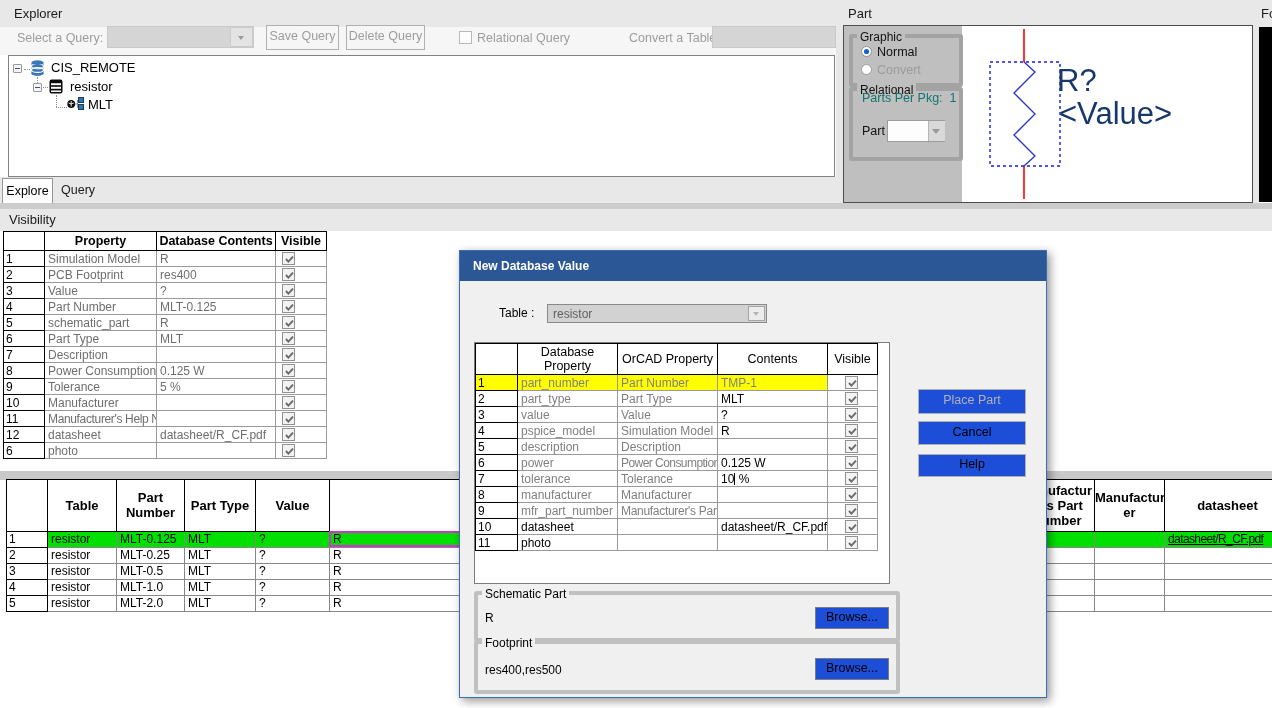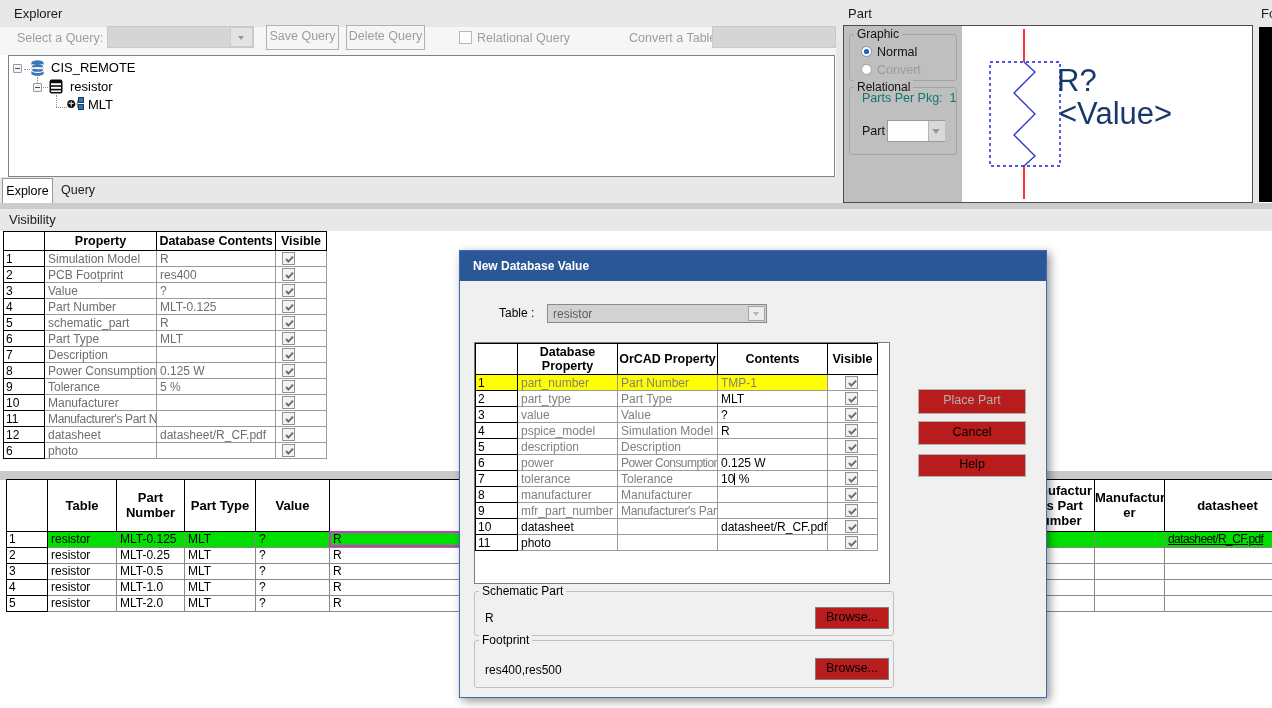--- a/index.html
+++ b/index.html
@@ -1,23 +1,23 @@
 <!DOCTYPE html>
 <html><head>
 <meta charset="utf-8">
 <style>
 html,body{margin:0;padding:0}
 body{width:1272px;height:708px;position:relative;overflow:hidden;
   font-family:"Liberation Sans",sans-serif;background:#fff;font-size:12px;color:#000}
 .abs{position:absolute}
 .lbl{position:absolute;white-space:nowrap}
 .gray{color:#9d9d9d}
-.btn{position:absolute;border:1px solid #b0b0b0;background:#b91c1c;text-align:center;
+.btn{position:absolute;border:1px solid #b0b0b0;background:#1d4ed8;text-align:center;
   font-size:12.5px;white-space:nowrap}
-.gb{position:absolute;border:1px solid #737373;border-radius:3px}
+.gb{position:absolute;border:4px solid #737373;border-radius:3px}
 .gb>span{position:absolute;top:-8px;left:4px;padding:0 3px;font-size:12px;background:#f0f0f0;line-height:14px}
 .cb{position:absolute;width:13px;height:13px;border:1px solid #919191;background:#f3f3f3;box-sizing:border-box}
 .cb svg{position:absolute;left:0;top:0}
 table{border-collapse:collapse;table-layout:fixed;position:absolute;font-size:12px}
 td,th{padding:0;overflow:hidden;white-space:nowrap}
 </style>
 </head>
 <body>
 
 <div class="abs" style="left:0;top:0;width:1272px;height:27px;background:#e8e8e8"></div>
@@ -258,21 +258,21 @@
         <td class="cbc">
           <div class="cb" style="left:6px;top:1px">
             <svg width="13" height="13">
               <path d="M3 6 l2.4 2.6 L10 3.6" stroke="#6d6d6d" stroke-width="2" fill="none"></path>
             </svg>
           </div>
         </td>
       </tr>
  <tr>
         <td class="rn">11</td>
-        <td style="letter-spacing:-0.35px">Manufacturer's Part N</td>
+        <td style="letter-spacing:-0.35px">Manufacturer's Help N</td>
         <td></td>
         <td class="cbc">
           <div class="cb" style="left:6px;top:1px">
             <svg width="13" height="13">
               <path d="M3 6 l2.4 2.6 L10 3.6" stroke="#6d6d6d" stroke-width="2" fill="none"></path>
             </svg>
           </div>
         </td>
       </tr>
  <tr>
@@ -416,21 +416,21 @@
   <div class="abs" style="left:0;top:0;width:586px;height:30px;background:#2b5797"></div>
   <div class="lbl" style="left:13px;top:8px;font-size:12px;font-weight:bold;color:#fff">New Database Value</div>
   <div class="lbl" style="left:39px;top:55px;font-size:12px">Table :</div>
   <div class="abs" style="left:87px;top:53px;width:220px;height:19px;background:#d2d2d2;border:1px solid #8a8a8a;box-sizing:border-box"></div>
   <div class="lbl" style="left:93px;top:56px;font-size:12px;color:#5f5f5f">resistor</div>
   <div class="abs" style="left:288px;top:55px;width:17px;height:15px;background:#ececec;border:1px solid #a5a5a5;box-sizing:border-box"></div>
   <div class="abs" style="left:293px;top:61px;width:0;height:0;border-left:3.5px solid transparent;border-right:3.5px solid transparent;border-top:4px solid #b3b3b3"></div>
 
   <div class="abs" style="left:14px;top:91px;width:416px;height:242px;background:#fff;border:1px solid #7c7c7c;box-sizing:border-box"></div>
   <style>
-  .dg th{border:1.5px solid #000;font-size:12.5px;font-weight:bold;background:#fff;white-space:normal}
+  .dg th{border:1.5px solid #000;font-size:12.5px;font-weight:normal;background:#fff;white-space:normal}
   .dg td{border:1px solid #9a9a9a;font-size:12px;color:#808080;padding-left:3px}
   .dg td.rn{border:1.5px solid #000;color:#000;padding-left:2px}
   .dg td.k{color:#000}
   .dg tr{height:16px}
   .dg tr.yel td.y{background:#ffff00}
   </style>
   <table class="dg" style="left:15px;top:92px;width:402px">
    <colgroup>
         <col style="width:42px">
         <col style="width:100px">

